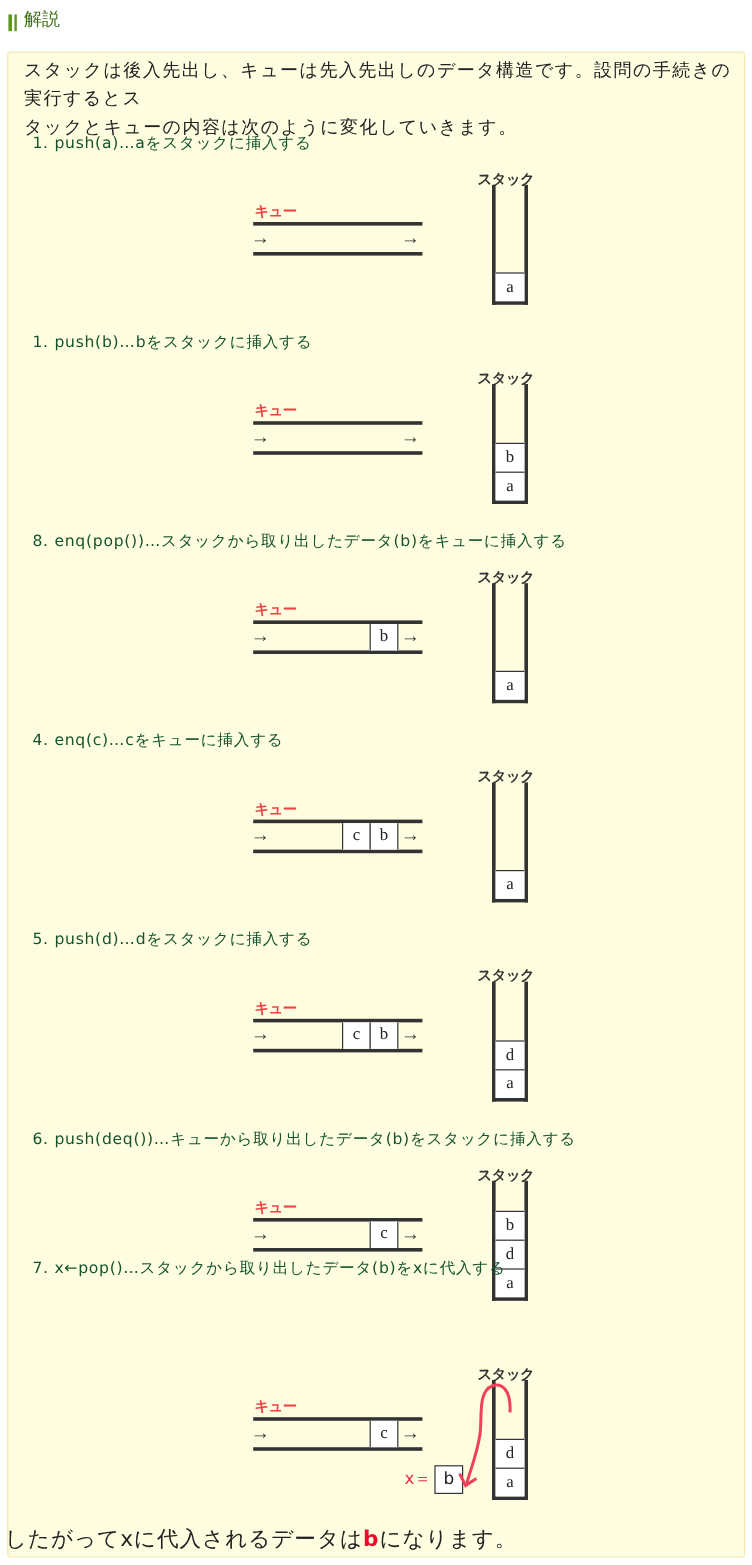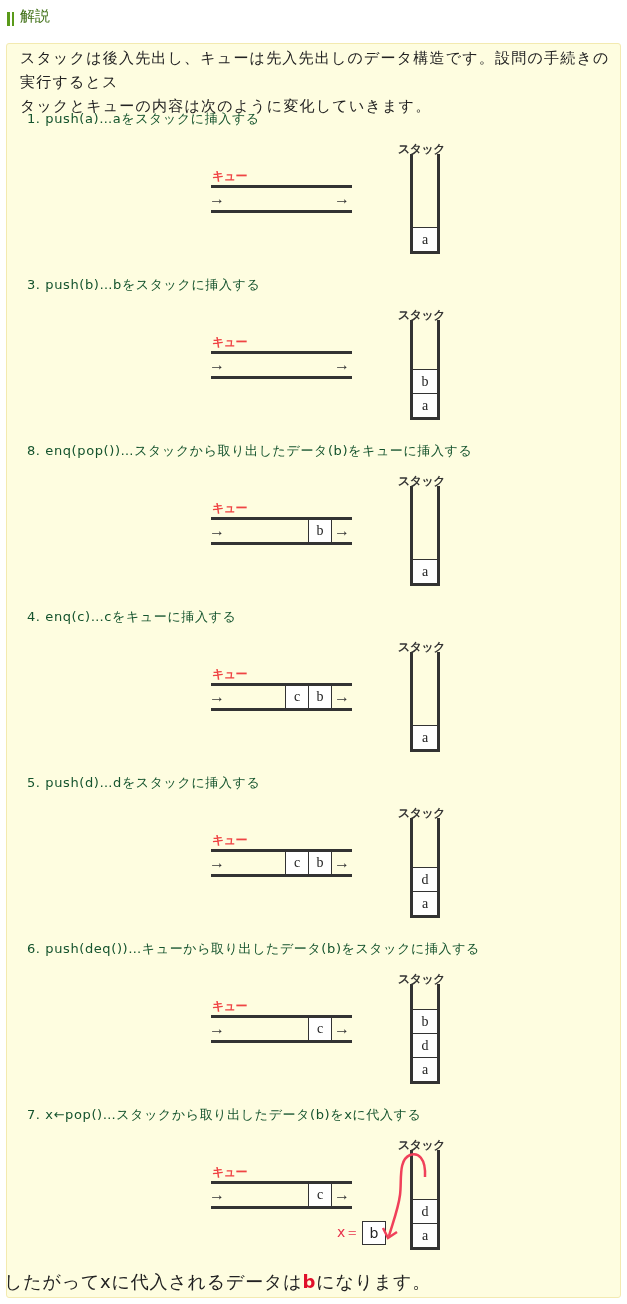--- a/index.html
+++ b/index.html
@@ -66,21 +66,21 @@
           <div class="cell-s">a</div>
         </div>
       </div>
       <div class="queue-title">キュー</div>
       <div class="q-line q-top"></div>
       <div class="q-line q-bot"></div>
       <div class="arrow arrow-l">→</div>
       <div class="arrow arrow-r">→</div>
       <div class="q-cells"></div>
     </div>
-    <div class="step-label" style="top: 276px;">3. push(b)…bをスタックに挿入する</div>
+    <div class="step-label" style="top: 276px;">1. push(b)…bをスタックに挿入する</div>
     <div class="diagram" style="top: 307px;">
       <div class="stack-title">スタック</div>
       <div class="tube">
         <div class="cells">
           <div class="cell-s">b</div>
           <div class="cell-s">a</div>
         </div>
       </div>
       <div class="queue-title">キュー</div>
       <div class="q-line q-top"></div>
@@ -155,21 +155,21 @@
       </div>
       <div class="queue-title">キュー</div>
       <div class="q-line q-top"></div>
       <div class="q-line q-bot"></div>
       <div class="arrow arrow-l">→</div>
       <div class="arrow arrow-r">→</div>
       <div class="q-cells">
         <div class="cell-q">c</div>
       </div>
     </div>
-    <div class="step-label" style="top: 1106px;">7. x←pop()…スタックから取り出したデータ(b)をxに代入する</div>
+    <div class="step-label" style="top: 1048px;">7. x←pop()…スタックから取り出したデータ(b)をxに代入する</div>
     <div class="diagram" style="top: 1137px;">
       <div class="stack-title">スタック</div>
       <div class="tube">
         <div class="cells">
           <div class="cell-s">d</div>
           <div class="cell-s">a</div>
         </div>
       </div>
       <div class="queue-title">キュー</div>
       <div class="q-line q-top"></div>

